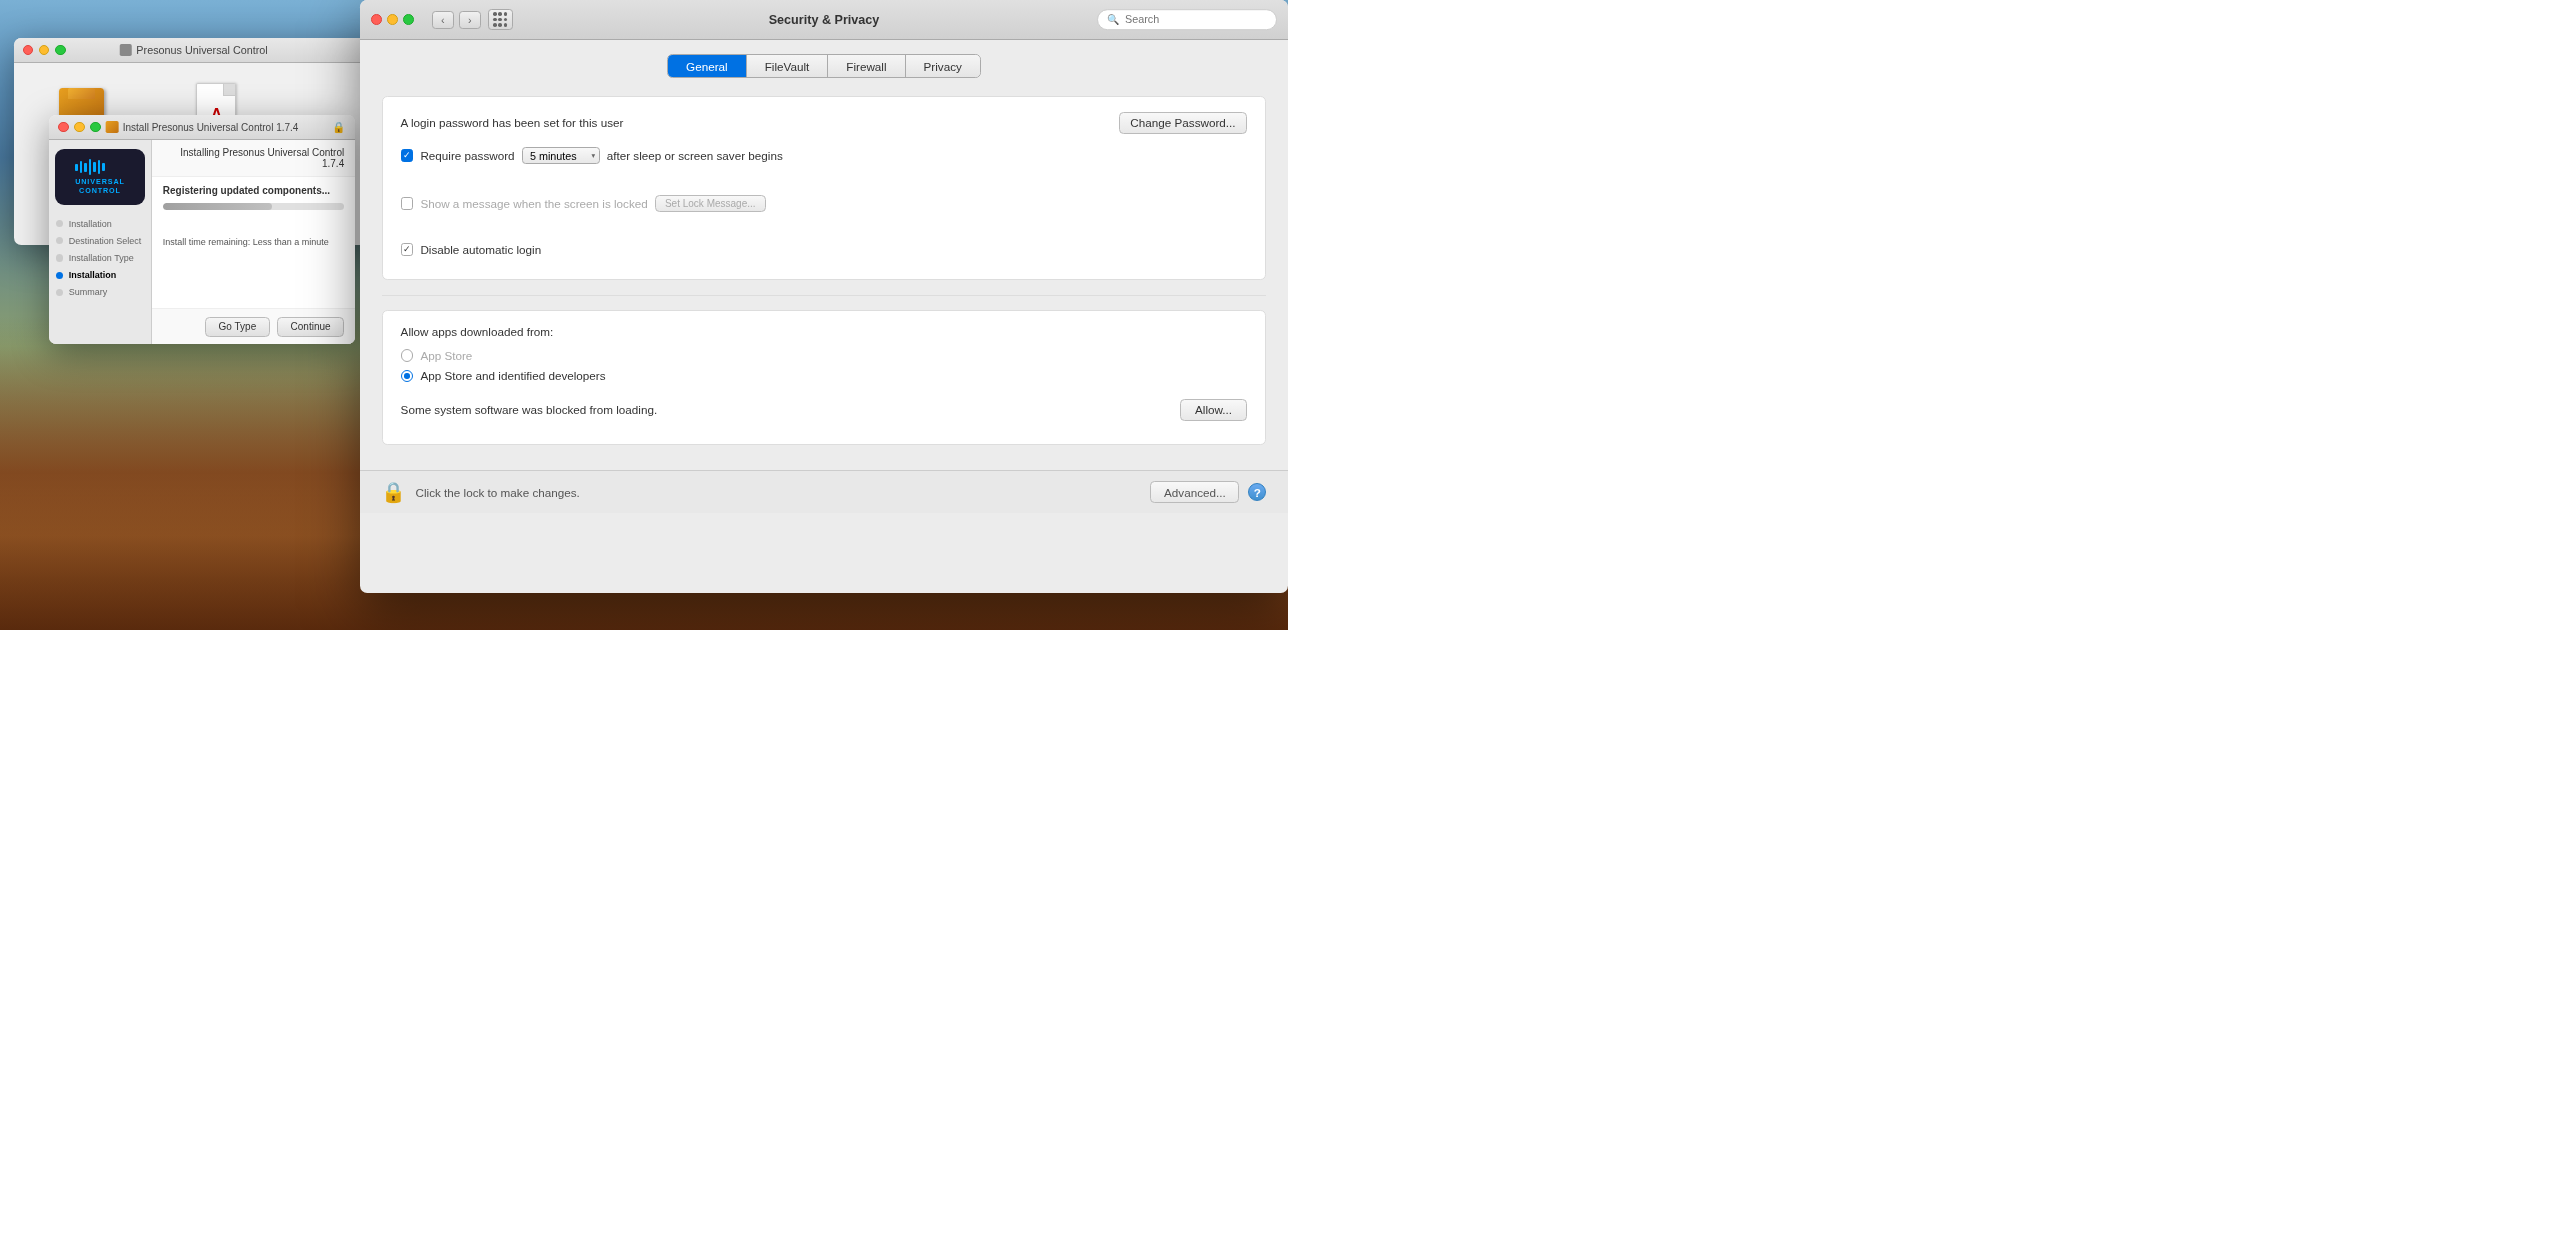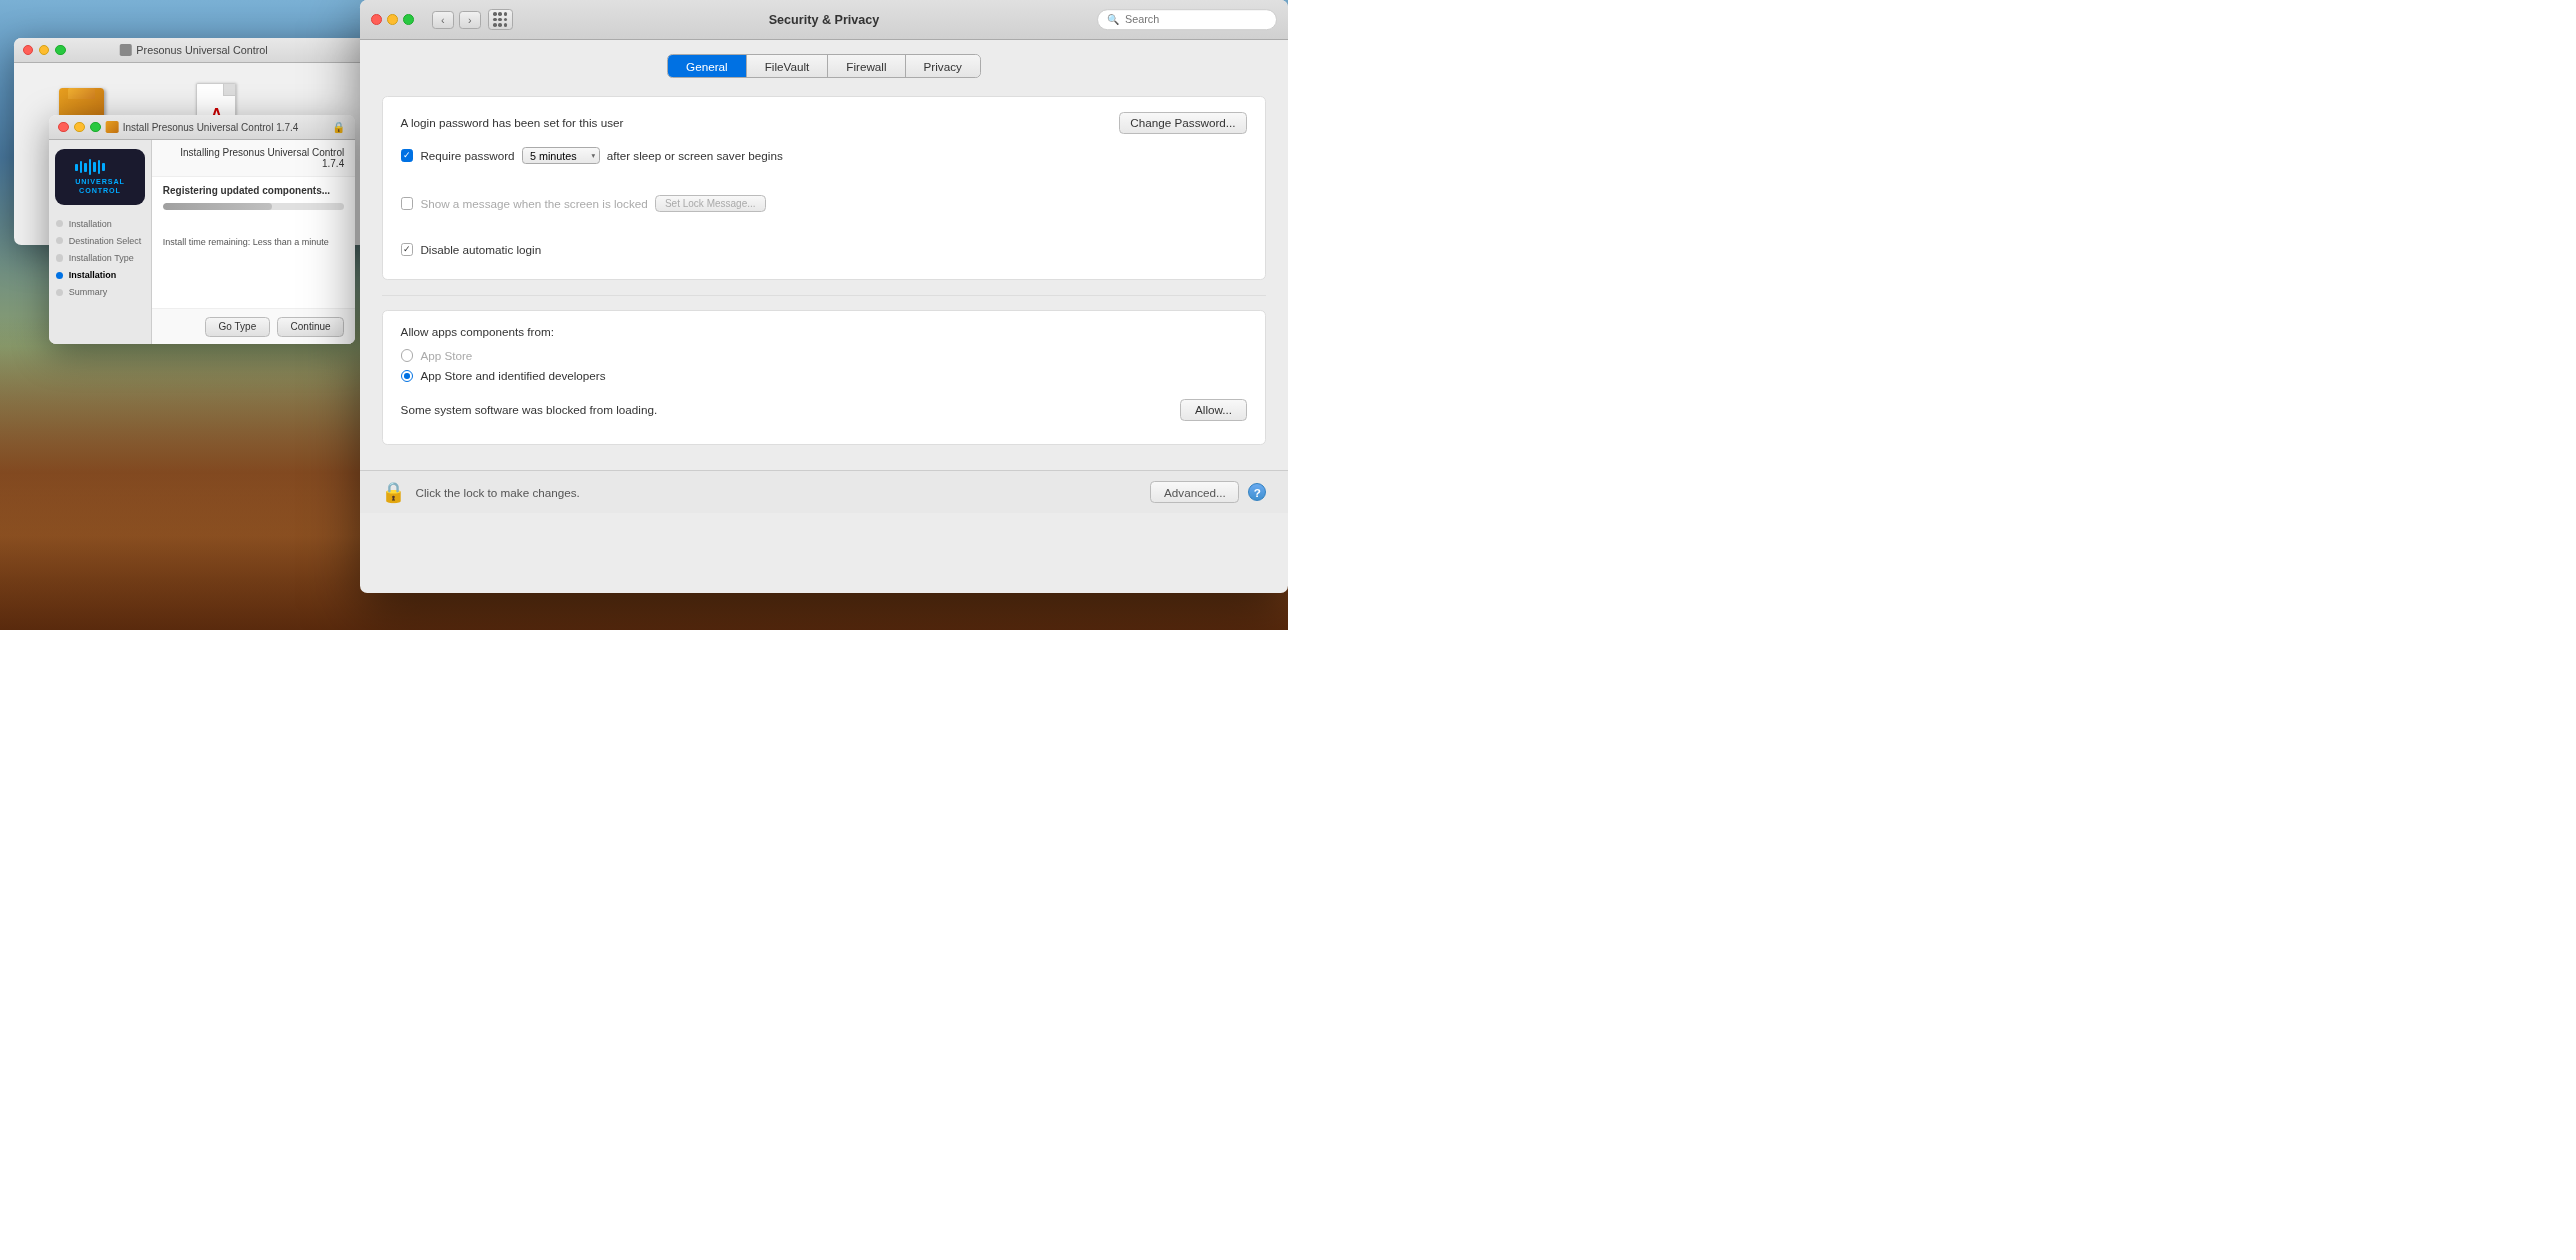--- a/index.html
+++ b/index.html
@@ -918,21 +918,21 @@
 
         <div class="checkbox-row">
           <div class="checkbox semi-checked"></div>
           <span>Disable automatic login</span>
         </div>
       </div>
 
       <div class="divider"></div>
 
       <div class="section-content">
-        <div class="allow-apps-title">Allow apps components from:</div>
+        <div class="allow-apps-title">Allow apps downloaded from:</div>
 
         <div class="radio-row disabled">
           <div class="radio"></div>
           <span>App Store</span>
         </div>
 
         <div class="radio-row">
           <div class="radio selected"></div>
           <span>App Store and identified developers</span>
         </div>

